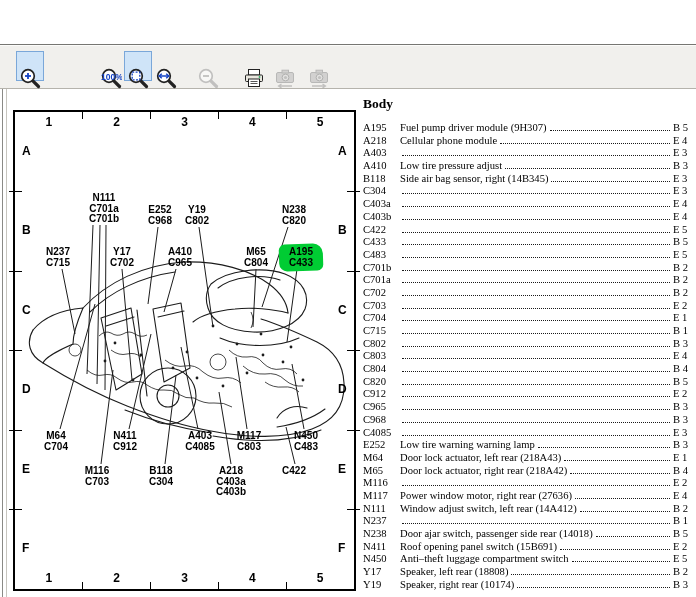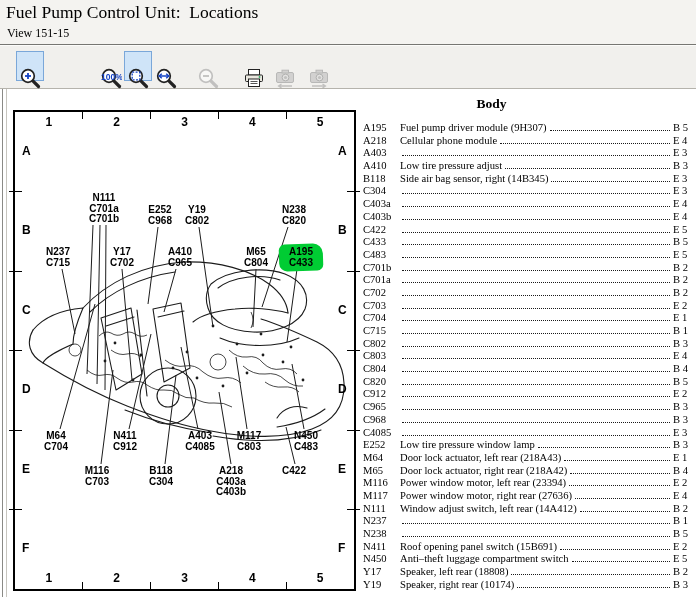--- a/index.html
+++ b/index.html
@@ -32,38 +32,34 @@
   .tickv{position:absolute;width:1px;height:7px;background:#000;}
   .tickh{position:absolute;width:13px;height:1px;background:#000;}
   #carsvg,#leads{position:absolute;left:0;top:0;width:339px;height:477px;}
   .callout{position:absolute;transform:translateX(-50%);font-weight:bold;font-size:10px;
            line-height:10.6px;text-align:center;white-space:nowrap;}
   .hl-blob{position:absolute;width:44px;height:27px;border-radius:6px 10px 6px 8px;
            transform:rotate(-2deg);}
   
   #body-table{position:absolute;left:363px;top:7px;width:331px;}
   #tbl-title{font-family:"Liberation Serif",serif;font-weight:bold;font-size:13.5px;
-             text-align:center;padding-right:74px;height:16px;}
+             text-align:left;padding-right:74px;height:16px;}
   #tbl-rows{margin-top:10px;}
   .trow{display:flex;align-items:baseline;font-family:"Liberation Serif",serif;
         font-size:10.6px;line-height:12.7px;height:12.7px;}
   .tcode{flex:none;width:37px;white-space:nowrap;}
   .tdesc{flex:none;white-space:nowrap;padding-right:1px;}
   .tdots{flex:1;border-bottom:1px dotted #1a1a1a;margin:0 3px 2px 2px;min-width:8px;}
   .tref{flex:none;width:21px;white-space:pre;}
 </style>
 </head>
 <body>
 
 <div id="app">
 
-  <div id="header">
-    <div id="title">Fuel Pump Control Unit:  Locations</div>
-    <div id="subtitle">View 151-15</div>
-  </div>
 
   <div id="toolbar">
       <div class="tb-btn selected" style="left: 16px;">
         <span class="tb-ic"><svg width="22" height="22" viewBox="0 0 22 22">
             <line x1="13.6" y1="13.6" x2="19.5" y2="19.5" stroke="#222" stroke-width="3.2" stroke-linecap="round"></line>
             <circle cx="9" cy="9" r="6.3" fill="#fff" stroke="#222" stroke-width="1.7"></circle>
             <line x1="6" y1="9" x2="12" y2="9" stroke="#1543c4" stroke-width="1.8"></line>
             <line x1="9" y1="6" x2="9" y2="12" stroke="#1543c4" stroke-width="1.8"></line>
           </svg></span>
       </div>
@@ -454,39 +450,38 @@
             <span class="tdots"></span>
             <span class="tref">B 3</span>
           </div>
           <div class="trow">
             <span class="tcode">C4085</span>
             <span class="tdots"></span>
             <span class="tref">E 3</span>
           </div>
           <div class="trow">
             <span class="tcode">E252</span>
-            <span class="tdesc">Low tire pressure window lamp</span>
+            <span class="tdesc">Low tire warning warning lamp</span>
             <span class="tdots"></span>
             <span class="tref">B 3</span>
           </div>
           <div class="trow">
             <span class="tcode">M64</span>
             <span class="tdesc">Door lock actuator, left rear (218A43)</span>
             <span class="tdots"></span>
             <span class="tref">E 1</span>
           </div>
           <div class="trow">
             <span class="tcode">M65</span>
             <span class="tdesc">Door lock actuator, right rear (218A42)</span>
             <span class="tdots"></span>
             <span class="tref">B 4</span>
           </div>
           <div class="trow">
             <span class="tcode">M116</span>
-            <span class="tdesc">Power window motor, left rear (23394)</span>
             <span class="tdots"></span>
             <span class="tref">E 2</span>
           </div>
           <div class="trow">
             <span class="tcode">M117</span>
             <span class="tdesc">Power window motor, right rear (27636)</span>
             <span class="tdots"></span>
             <span class="tref">E 4</span>
           </div>
           <div class="trow">
@@ -495,20 +490,21 @@
             <span class="tdots"></span>
             <span class="tref">B 2</span>
           </div>
           <div class="trow">
             <span class="tcode">N237</span>
             <span class="tdots"></span>
             <span class="tref">B 1</span>
           </div>
           <div class="trow">
             <span class="tcode">N238</span>
+            <span class="tdesc">Door ajar switch, passenger side rear (14018)</span>
             <span class="tdots"></span>
             <span class="tref">B 5</span>
           </div>
           <div class="trow">
             <span class="tcode">N411</span>
             <span class="tdesc">Roof opening panel switch (15B691)</span>
             <span class="tdots"></span>
             <span class="tref">E 2</span>
           </div>
           <div class="trow">

